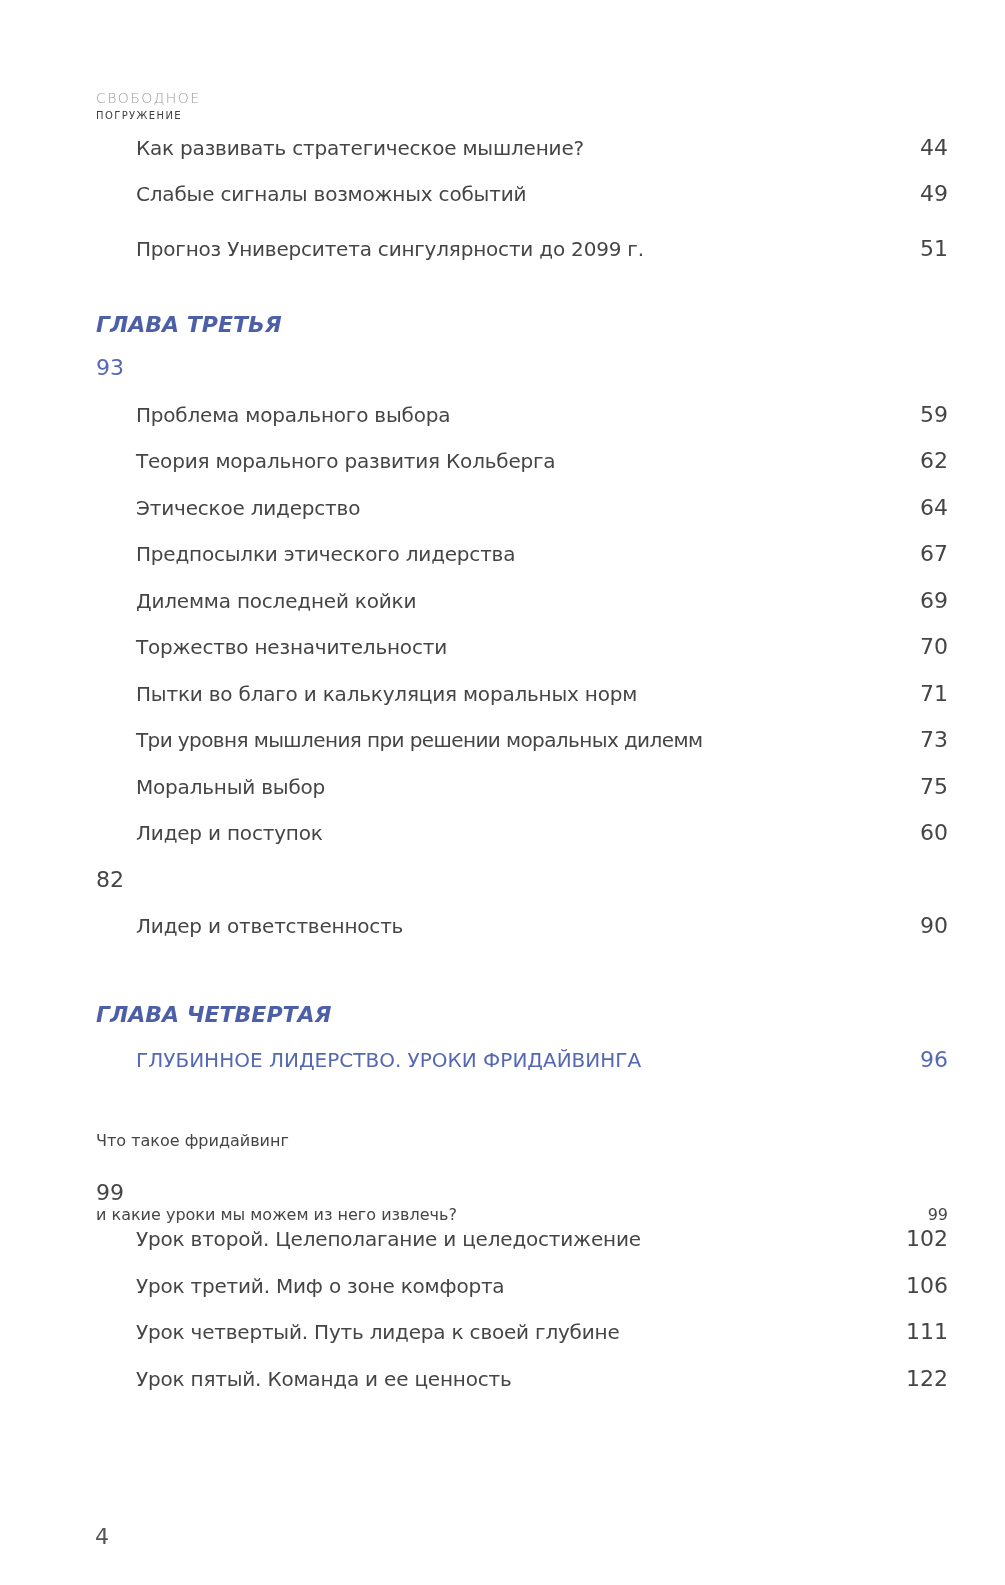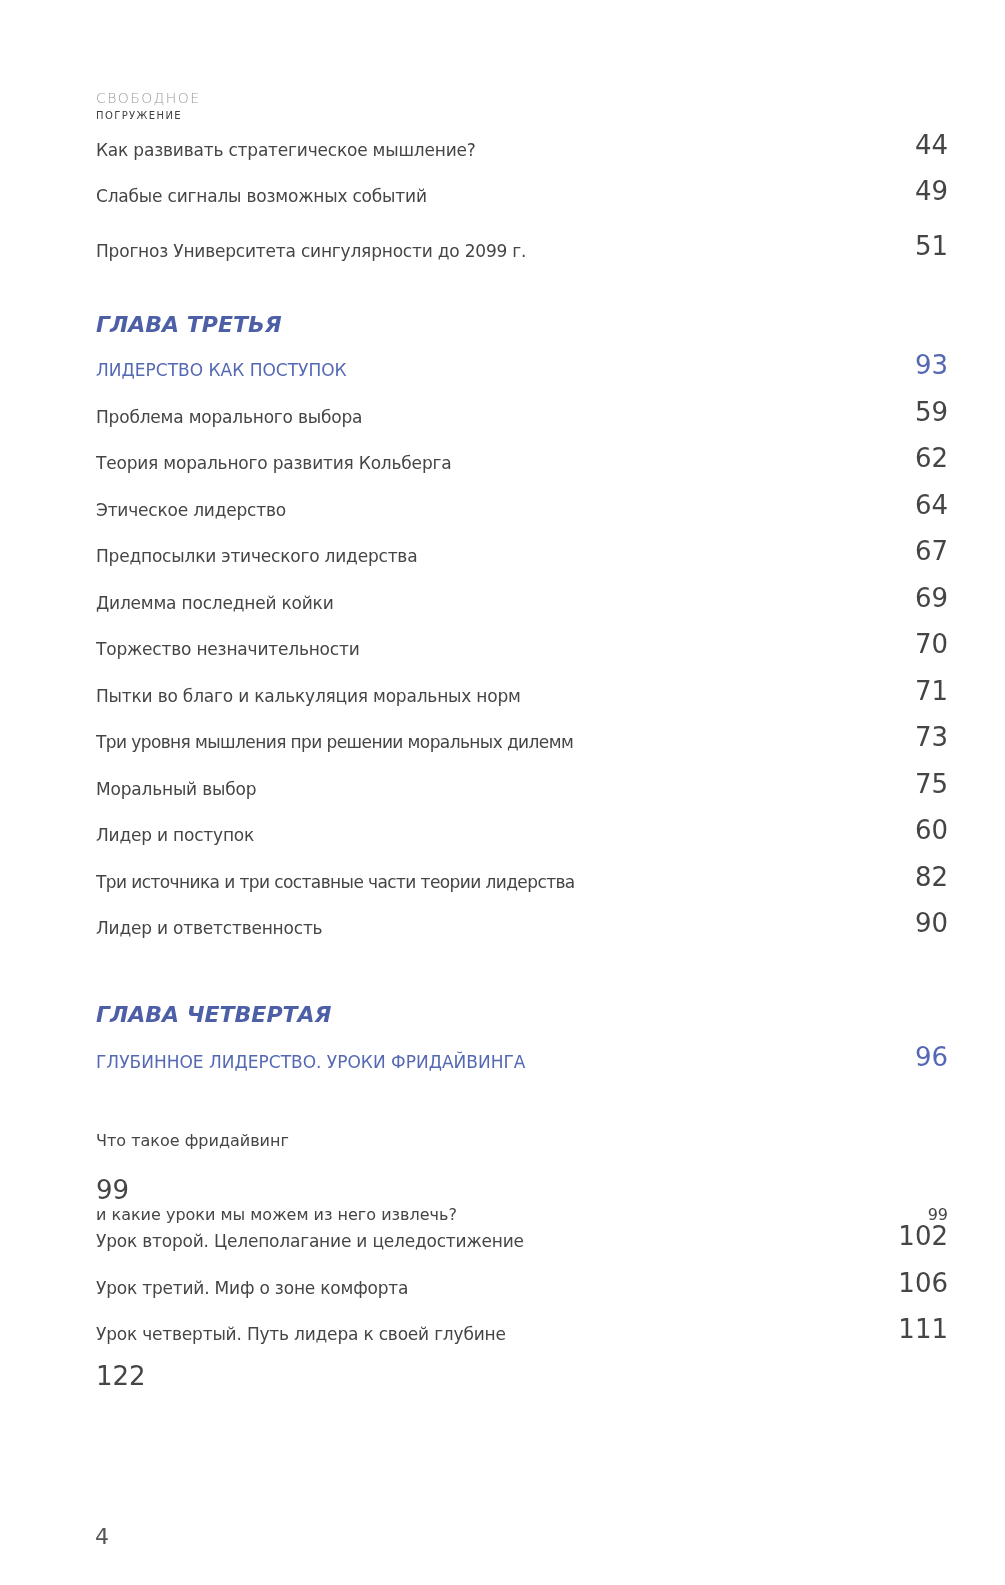--- a/index.html
+++ b/index.html
@@ -5,22 +5,22 @@
   html, body { margin: 0; padding: 0; }
   body {
     width: 1005px; height: 1585px; background: #ffffff; position: relative; overflow: hidden;
     font-family: "DejaVu Sans", sans-serif; color: #404040;
   }
   .header { position: absolute; left: 96px; top: 52px; }
   .header .l1 { font-size: 14px; letter-spacing: 1.4px; color: #9a9a9a; line-height: 18px; font-weight: 300; margin-top: 37px; }
   .header .l2 { font-size: 10px; letter-spacing: 1.4px; color: #404040; line-height: 18px; }
   .toc { position: absolute; left: 96px; width: 852px; }
   .row { position: absolute; left: 0; width: 852px; height: 34px; display: flex; justify-content: space-between; align-items: flex-end; }
-  .title { font-size: 17px; color: #454545; white-space: nowrap; letter-spacing: -0.2px; }
-  .page { font-size: 26px; color: #454545; }
+  .title { font-size: 20px; color: #454545; white-space: nowrap; letter-spacing: -0.2px; margin-left: 40px; }
+  .page { font-size: 22px; color: #454545; }
   .chapter { position: absolute; left: 0; font-size: 22px; font-weight: bold; color: #4d5fa6; font-style: italic; }
   .crow .title, .crow .page { color: #5468b3; letter-spacing: 0px; }
   .multi { position: absolute; left: 0; width: 852px; }
   .multi .l { font-size: 16px; color: #454545; height: 38px; line-height: 38px; margin-top: 36px; }
   .multi .last { display: flex; justify-content: space-between; }
   .folio { position: absolute; left: 95px; top: 1524px; font-size: 22px; color: #555; }
 </style>
 </head>
 <body>
 
@@ -39,21 +39,20 @@
     <span class="title">Слабые сигналы возможных событий</span>
     <span class="page">49</span>
   </div>
   <div class="row" style="top:227px">
     <span class="title">Прогноз Университета сингулярности до 2099 г.</span>
     <span class="page">51</span>
   </div>
 
   <div class="chapter" style="top:312px">ГЛАВА ТРЕТЬЯ</div>
   <div class="row crow" style="top:346px">
-    <span class="title">ЛИДЕРСТВО КАК ПОСТУПОК</span>
     <span class="page">93</span>
   </div>
   <div class="row" style="top:393px">
       <span class="title">Проблема морального выбора</span>
       <span class="page">59</span>
     </div>
   <div class="row" style="top:439px">
       <span class="title">Теория морального развития Кольберга</span>
       <span class="page">62</span>
     </div>
@@ -83,21 +82,20 @@
     </div>
   <div class="row" style="top:765px">
       <span class="title">Моральный выбор</span>
       <span class="page">75</span>
     </div>
   <div class="row" style="top:811px">
       <span class="title">Лидер и поступок</span>
       <span class="page">60</span>
     </div>
   <div class="row" style="top:858px">
-      <span class="title" style="letter-spacing:-0.6px">Три источника и три составные части теории лидерства</span>
       <span class="page">82</span>
     </div>
   <div class="row" style="top:904px">
       <span class="title">Лидер и ответственность</span>
       <span class="page">90</span>
     </div>
 
   <div class="chapter" style="top:1002px">ГЛАВА ЧЕТВЕРТАЯ</div>
   <div class="row crow" style="top:1038px">
     <span class="title">ГЛУБИННОЕ ЛИДЕРСТВО. УРОКИ ФРИДАЙВИНГА</span>
@@ -119,17 +117,18 @@
     </div>
   <div class="row" style="top:1264px">
       <span class="title">Урок третий. Миф о зоне комфорта</span>
       <span class="page">106</span>
     </div>
   <div class="row" style="top:1310px">
       <span class="title">Урок четвертый. Путь лидера к своей глубине</span>
       <span class="page">111</span>
     </div>
   <div class="row" style="top:1357px">
+      <span class="title">Урок пятый. Команда и ее ценность</span>
       <span class="page">122</span>
     </div>
 </div>
 
 <div class="folio">4</div>
 
 </body></html>

